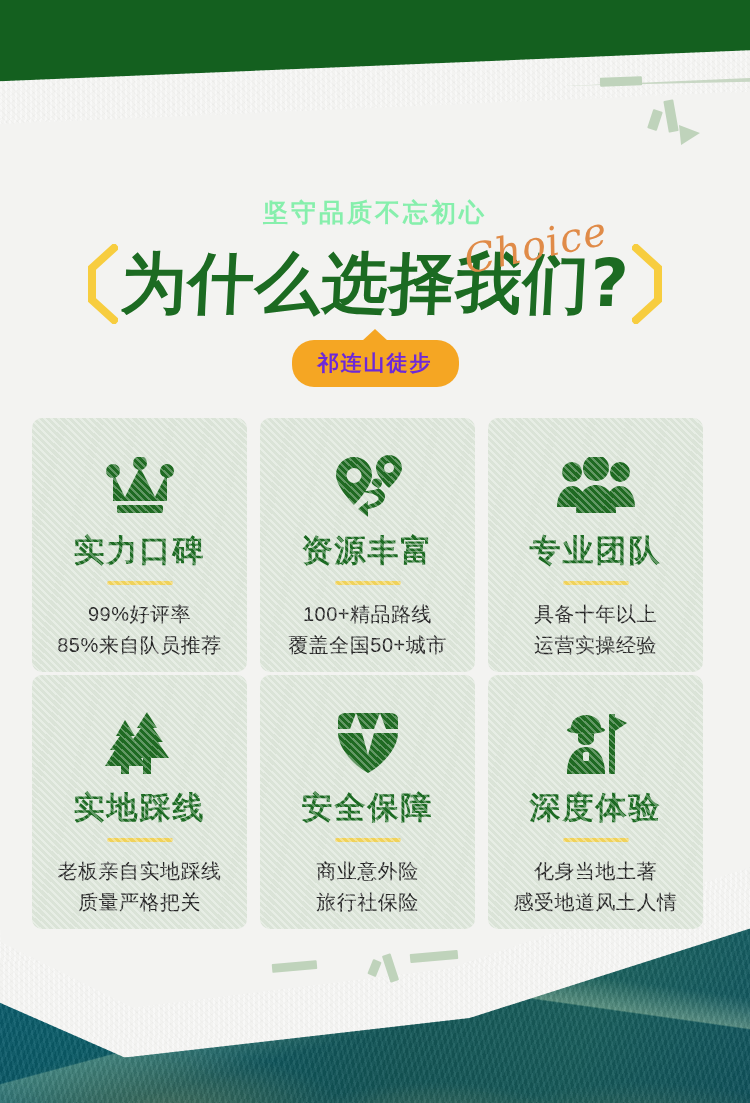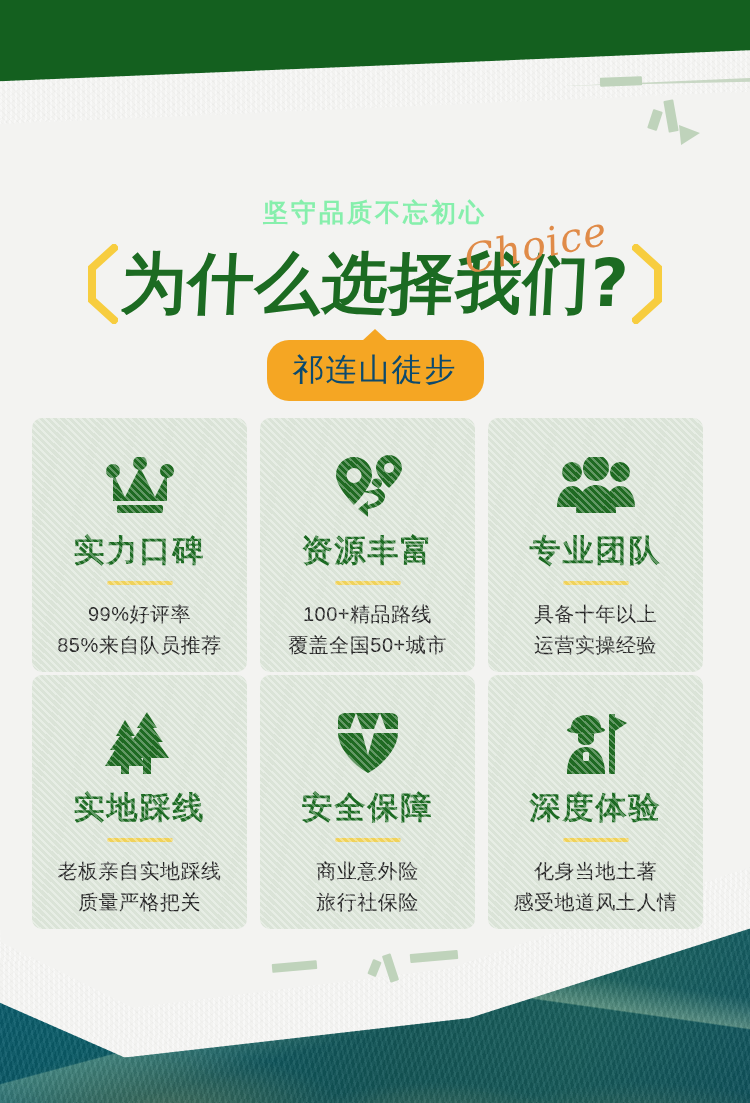--- a/index.html
+++ b/index.html
@@ -173,23 +173,23 @@
   
   .badge-wrap {
     position: absolute;
     left: 0; right: 0; top: 340px;
     text-align: center;
   }
   .badge {
     display: inline-block;
     position: relative;
     background: #f5a623;
-    color: #0c4a6e;
-    font-size: 31px;
-    font-weight: 400;
+    color: #6d28d9;
+    font-size: 21px;
+    font-weight: 700;
     letter-spacing: 2px;
     padding: 9px 26px 10px;
     border-radius: 22px;
   }
   .badge::before {
     content: "";
     position: absolute;
     left: 50%; top: -11px;
     margin-left: -13px;
     width: 0; height: 0;

